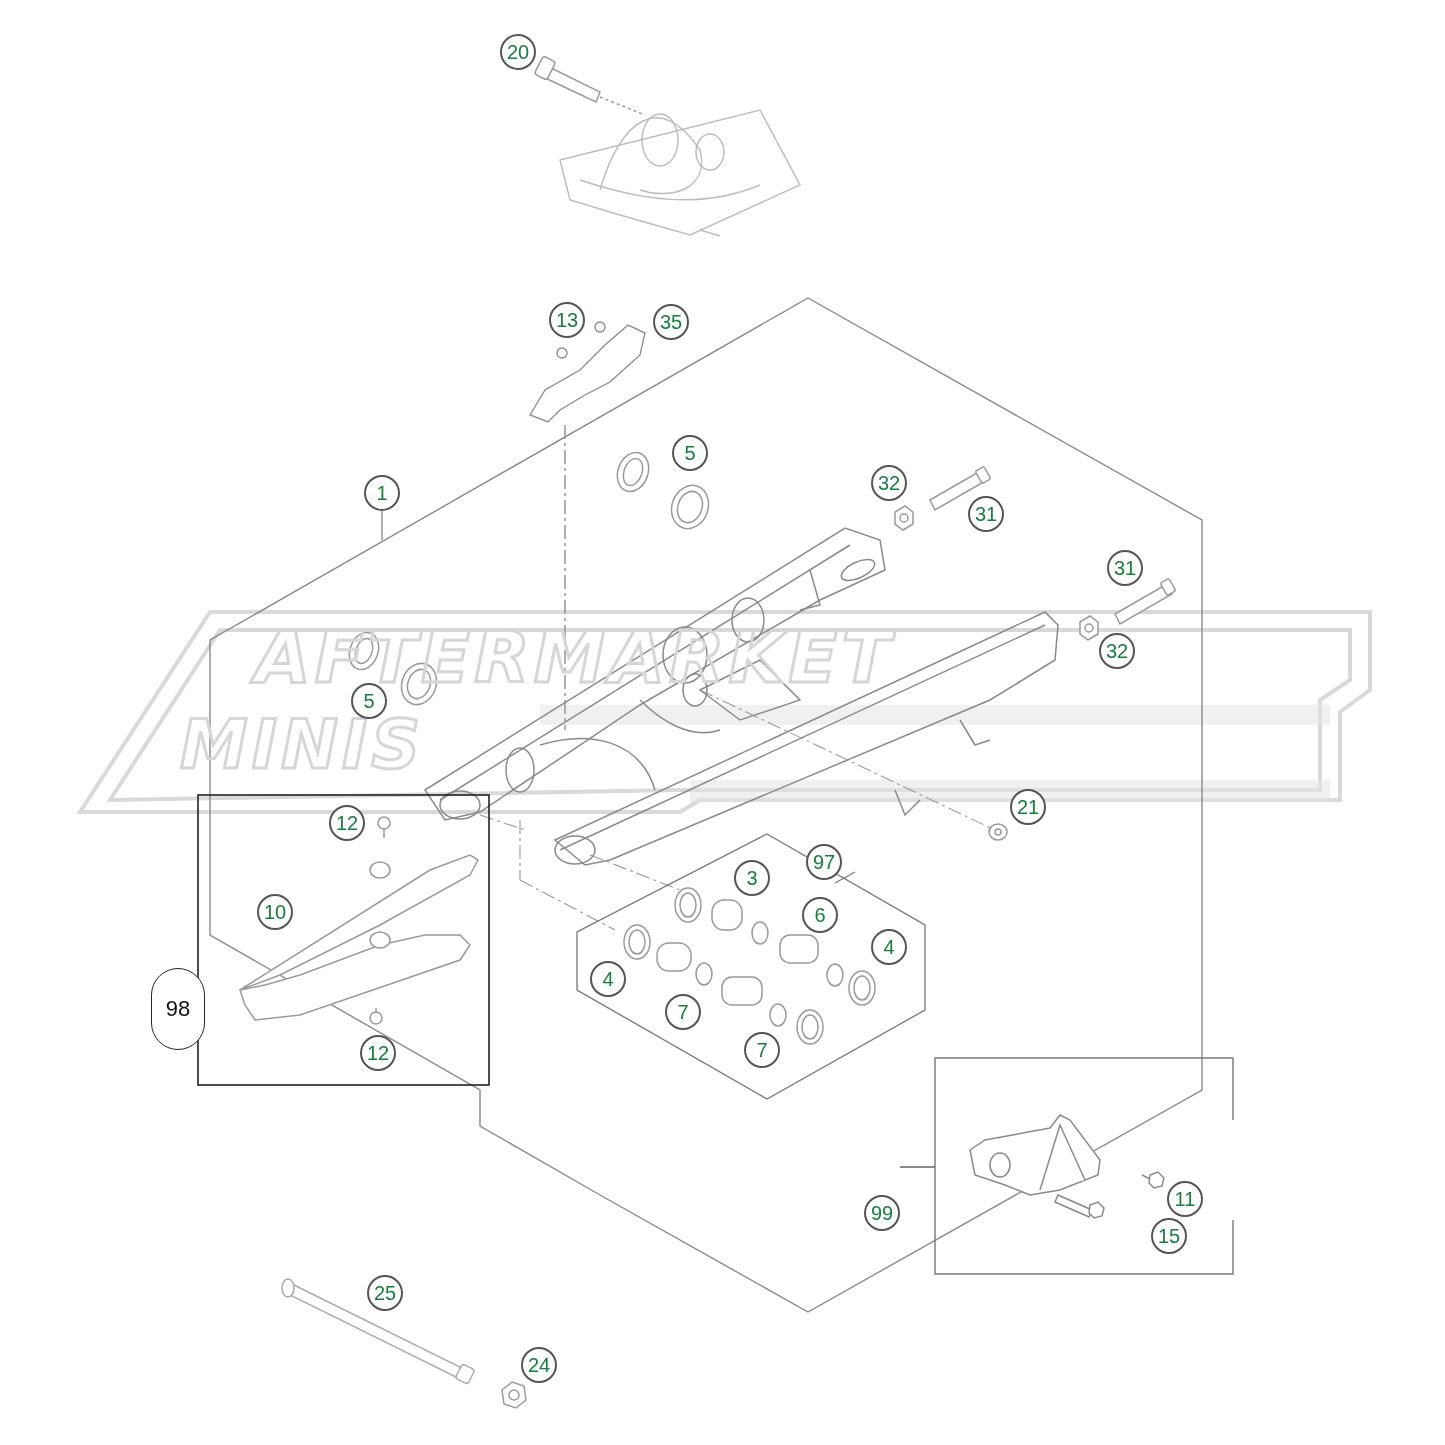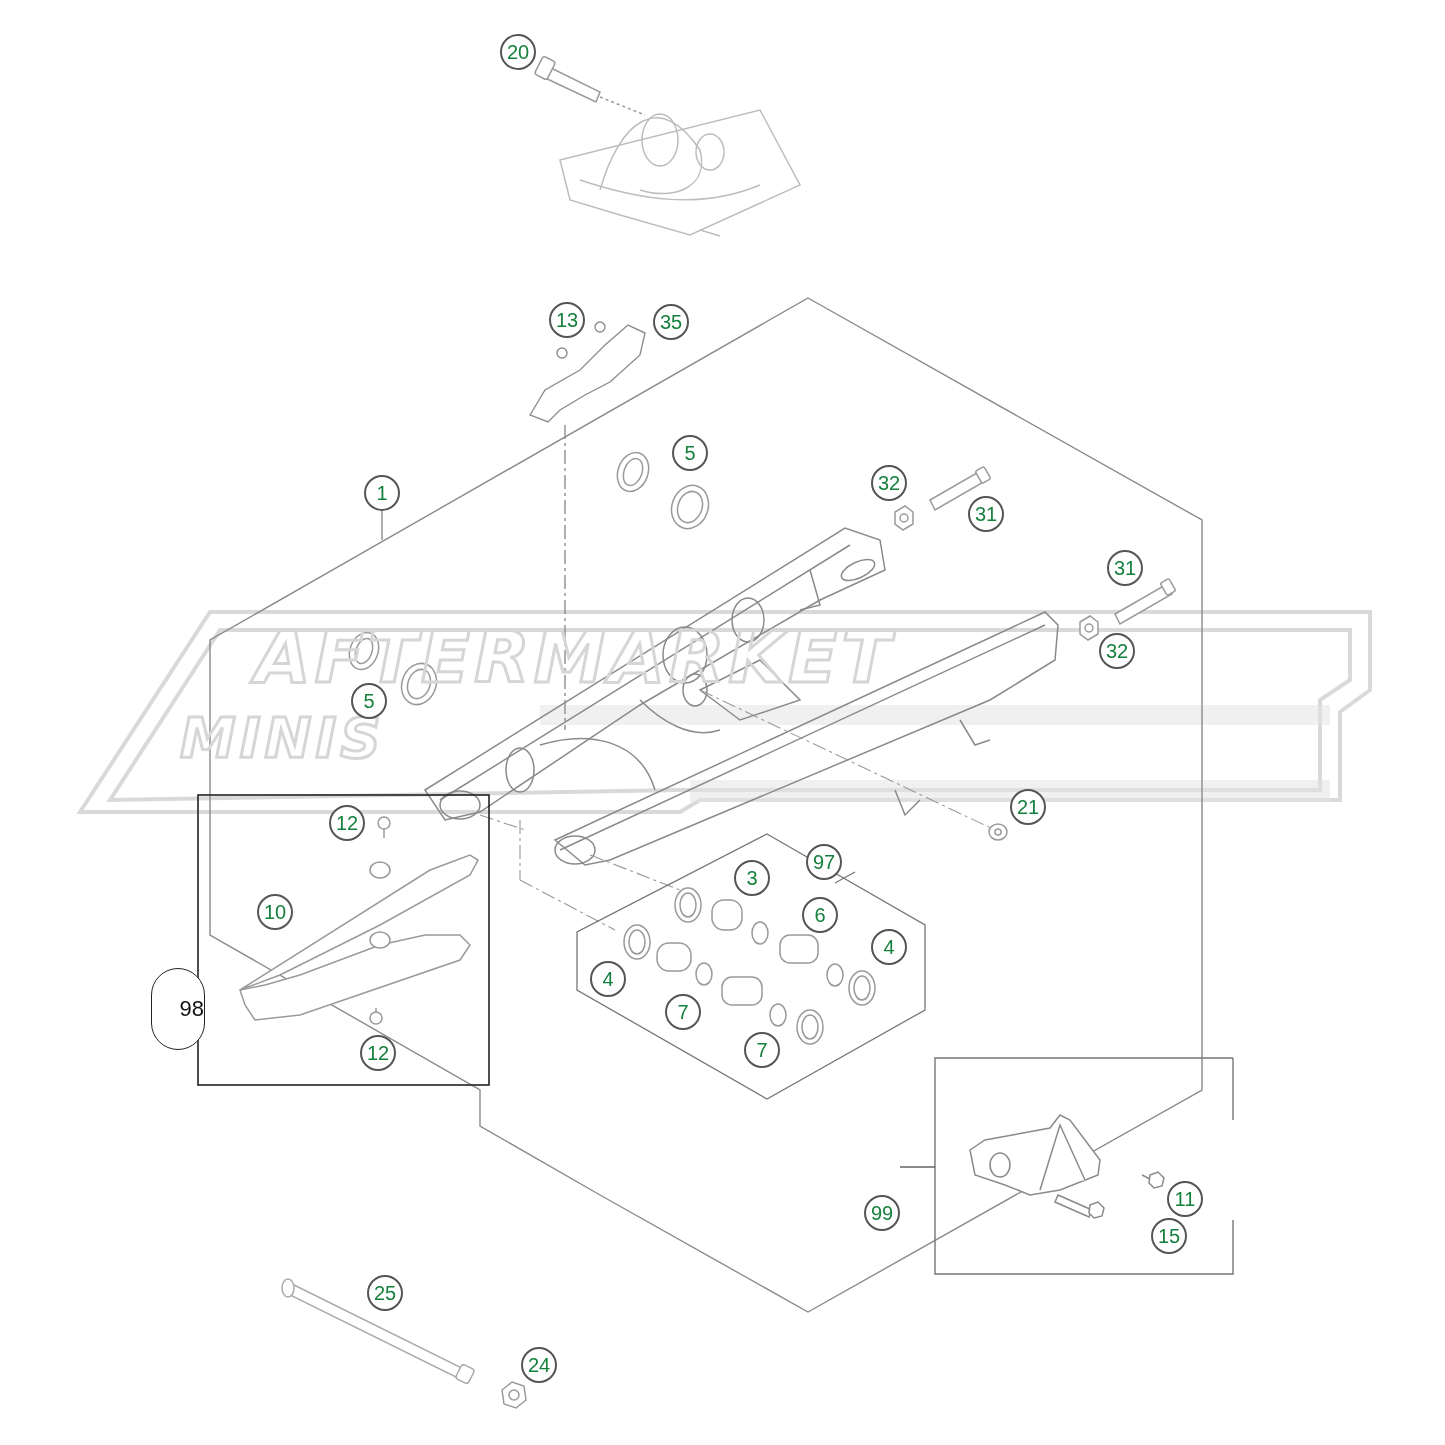--- a/index.html
+++ b/index.html
@@ -5,21 +5,21 @@
   html, body { margin:0; padding:0; background:#ffffff; }
   body { width:1445px; height:1445px; position:relative; overflow:hidden;
          font-family: "Liberation Sans", sans-serif; }
   svg.diagram { position:absolute; left:0; top:0; width:1445px; height:1445px; }
   .callout { position:absolute; width:36px; height:36px; margin-left:-18px; margin-top:-18px;
              border:2px solid #555; border-radius:50%; background:#fff;
              display:flex; align-items:center; justify-content:center;
              font-size:20px; color:#15803d; box-sizing:border-box; cursor:pointer; }
   .callout-98 { position:absolute; left:151px; top:968px; width:54px; height:82px;
                 border:1.5px solid #222; border-radius:27px; background:#fff;
-                display:flex; align-items:center; justify-content:flex-end;
+                display:flex; align-items:center; justify-content:center;
                 font-size:22px; color:#111; box-sizing:border-box; cursor:pointer; }
   .watermark { position:absolute; font-family:"DejaVu Sans", sans-serif; font-weight:bold;
                font-style:italic; color:transparent; -webkit-text-stroke:3px #d6d6d6;
                letter-spacing:4px; pointer-events:none; }
 </style>
 </head>
 <body>
 
 <svg class="diagram" viewBox="0 0 1445 1445" xmlns="http://www.w3.org/2000/svg">
 
@@ -168,21 +168,21 @@
     <ellipse cx="288" cy="1288" rx="6" ry="9"></ellipse>
     <rect x="458" y="1366" width="14" height="16" rx="3" transform="rotate(27 465 1374)"></rect>
   </g>
   <g fill="#fff" stroke="#9a9a9a" stroke-width="1.5">
     <polygon points="502,1390 512,1382 524,1386 526,1400 516,1408 504,1404"></polygon>
     <circle cx="514" cy="1395" r="5"></circle>
   </g>
 </svg>
 
 <div class="watermark" style="left:255px; top:615px; font-size:72px;">AFTERMARKET</div>
-<div class="watermark" style="left:180px; top:705px; font-size:56px;">MINIS</div>
+<div class="watermark" style="left:180px; top:705px; font-size:68px;">MINIS</div>
 
 <div id="callouts">
     <div class="callout" style="left: 518px; top: 52px;">
       <span>20</span>
     </div>
     <div class="callout" style="left: 567px; top: 320px;">
       <span>13</span>
     </div>
     <div class="callout" style="left: 671px; top: 322px;">
       <span>35</span>

